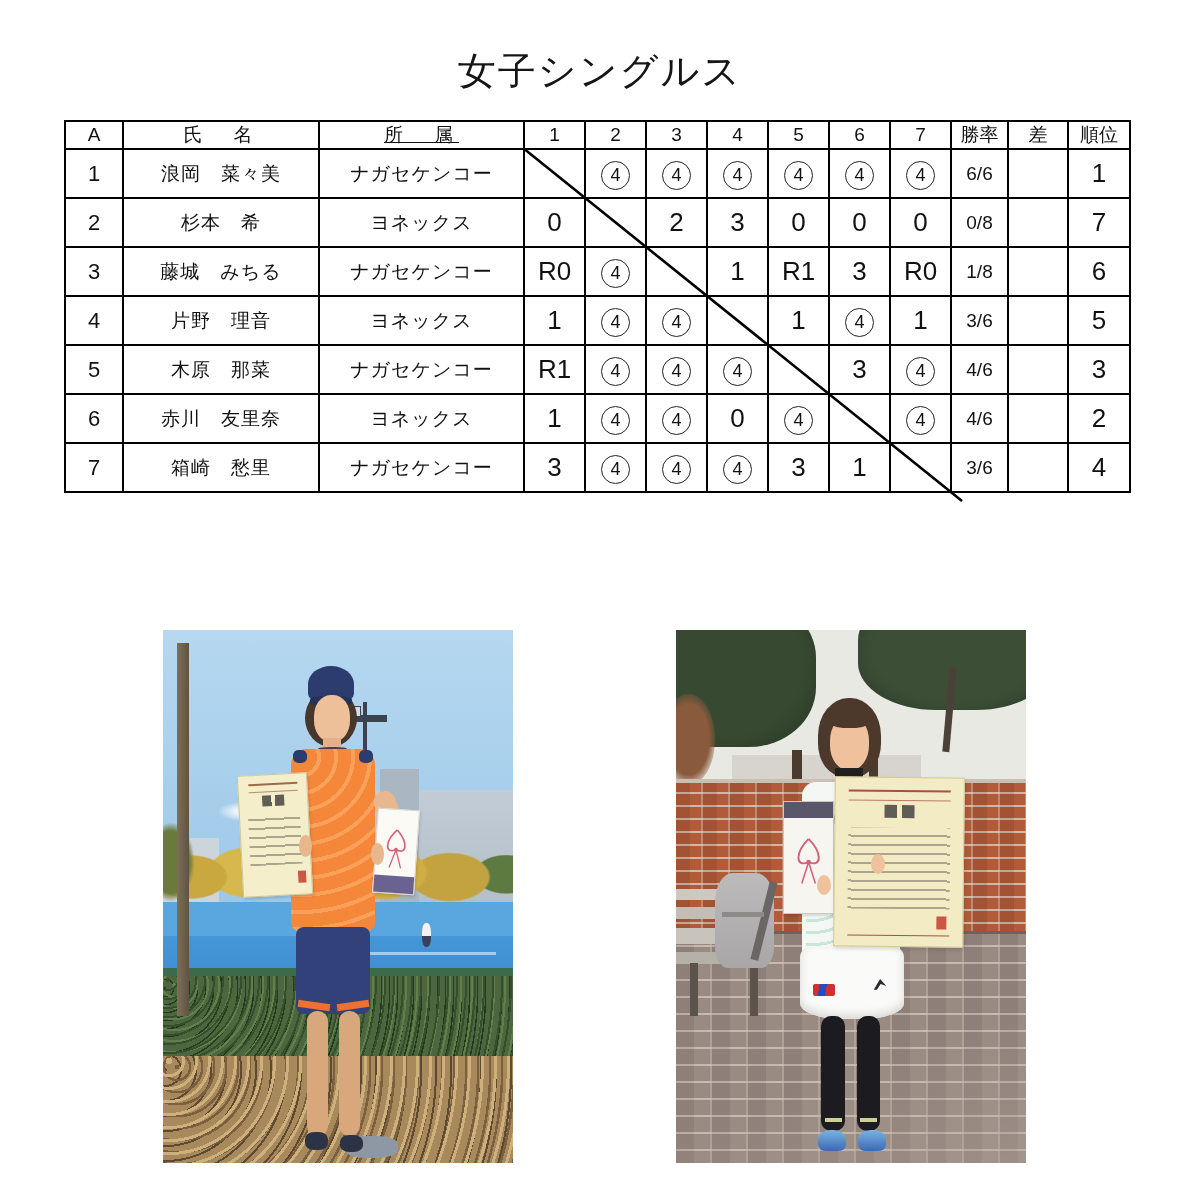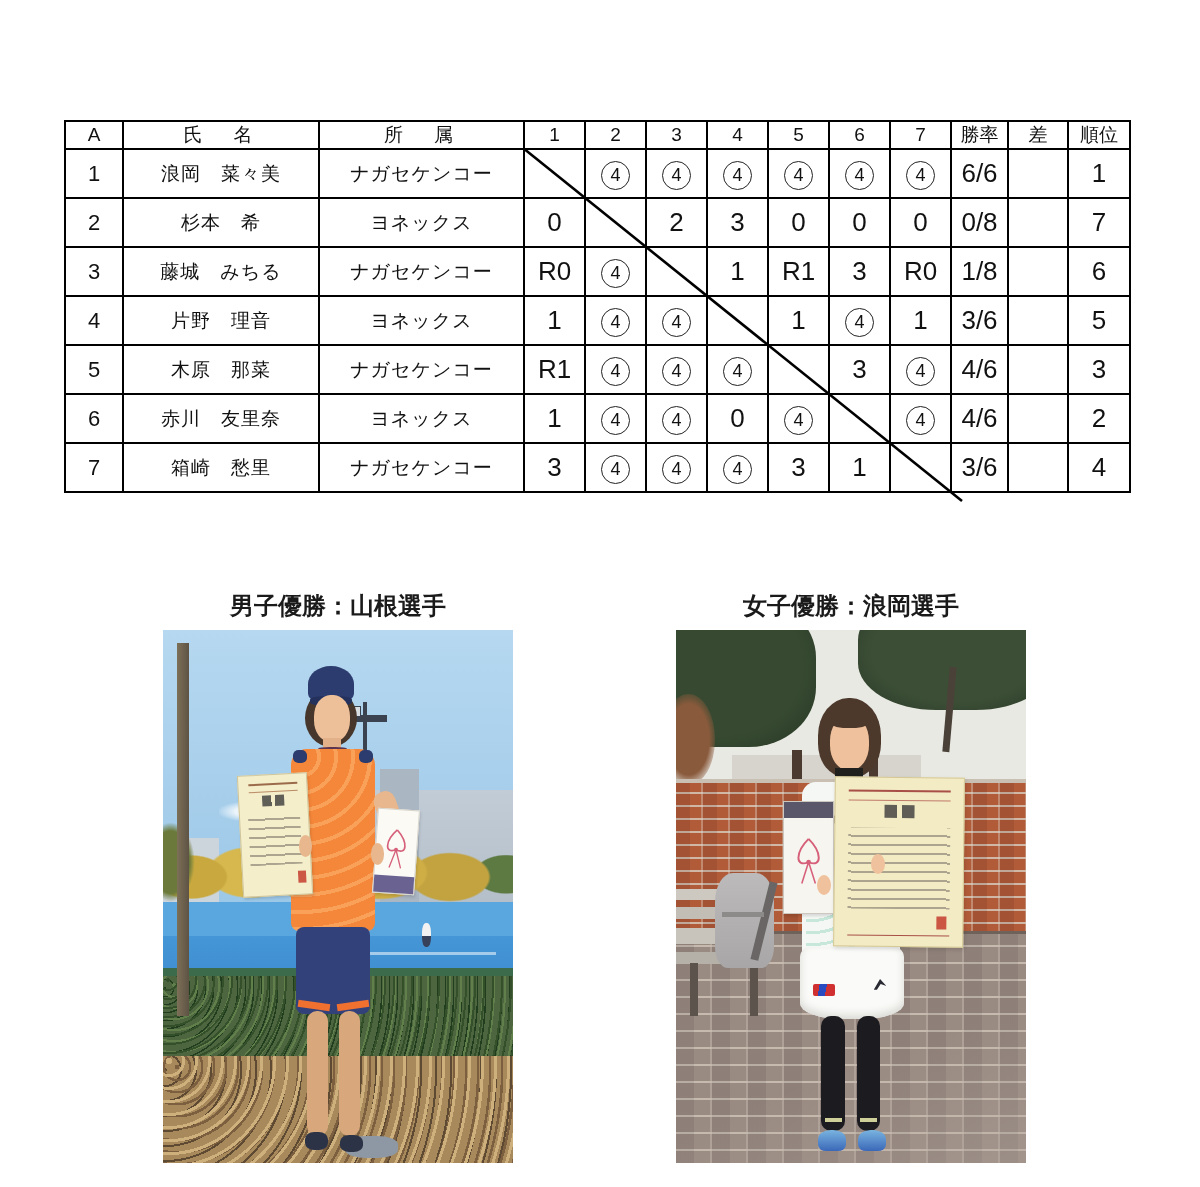--- a/index.html
+++ b/index.html
@@ -12,26 +12,26 @@
 
   
   table.results{position:absolute;left:64px;top:120px;width:1065px;
     border-collapse:collapse;table-layout:fixed;background:#fff;}
   table.results th,table.results td{border:2px solid #000;padding:0;margin:0;
     text-align:center;vertical-align:middle;white-space:nowrap;overflow:hidden;
     font-weight:400;}
   table.results thead tr{height:28px;}
   table.results tbody tr{height:49px;}
   th{font-size:19px;}
-  th.h-team{text-align:left;padding-left:14px;letter-spacing:6px;}
+  th.h-team{text-align:left;padding-left:14px;letter-spacing:6px;text-decoration:underline;}
   th.h-name{letter-spacing:6px;}
   td.no{font-size:22px;}
   td.name,td.team{text-align:left;padding-left:16px;font-size:19px;letter-spacing:1px;}
   td.res{font-size:26px;}
-  td.rate{font-size:26px;}
+  td.rate{font-size:19px;}
   td.rank{font-size:26px;}
   .c4{display:inline-flex;align-items:center;justify-content:center;
     width:27px;height:27px;border:1.6px solid #222;border-radius:50%;
     font-size:18px;line-height:1;}
   .diag{position:absolute;left:523px;top:148px;overflow:visible;pointer-events:none;}
 
   
   .caption{position:absolute;width:350px;text-align:center;font-size:24px;
     font-weight:700;color:#1a1a1a;}
 
@@ -58,20 +58,21 @@
     repeating-linear-gradient(0deg,transparent 0 15px,#c6baae 15px 17px),
     repeating-linear-gradient(90deg,transparent 0 34px,#c6baae77 34px 36px);}
   .mint-tex{background-image:repeating-radial-gradient(circle at 6px 6px,#bfe4d6 0 3px,transparent 3px 12px);opacity:.85;}
   .txtlines{background-image:repeating-linear-gradient(0deg,#9a9280 0 2px,transparent 2px 9px);}
 </style>
 </head>
 <body>
 
 <div class="page">
 
+  <div class="title">女子シングルス</div>
 
   <table class="results">
     <colgroup>
       <col style="width:58px">
         <col style="width:196px">
         <col style="width:205px">
       <col style="width:61px">
         <col style="width:61px">
         <col style="width:61px">
         <col style="width:61px">
@@ -205,22 +206,20 @@
         <td class="diffc"></td>
         <td class="rank">4</td>
       </tr>
     </tbody>
   </table>
 
   <svg class="diag" width="450" height="365">
     <line x1="0" y1="0" x2="439" y2="353" stroke="#000" stroke-width="2.6"></line>
   </svg>
 
-  <div class="caption" style="left:163px;top:590px;">男子優勝：山根選手</div>
-  <div class="caption" style="left:676px;top:590px;">女子優勝：浪岡選手</div>
 
   <div class="photo" style="left:163px;top:630px;">
     <div style="left:0;top:0;width:100%;height:52%;background:linear-gradient(#b6d8f0,#9cc8e8);"></div>
     <div style="left:26%;top:27%;width:32%;height:5%;background:radial-gradient(ellipse at 50% 50%,#ffffffee 40%,transparent 75%);"></div>
     <div style="left:16%;top:32%;width:22%;height:4%;background:radial-gradient(ellipse at 50% 50%,#ffffffcc 40%,transparent 75%);"></div>
     <div style="left:0;top:39%;width:16%;height:12%;background:#ccd4dc;"></div>
     <div style="left:58%;top:30%;width:42%;height:21%;background:linear-gradient(#c2ccd6,#b4bfca);"></div>
     <div style="left:62%;top:26%;width:11%;height:25%;background:#aab6c2;"></div>
     <div style="left:0;top:37%;width:100%;height:17%;background-image:
       radial-gradient(ellipse 60px 36px at 8% 55%,#c9a93f 58%,transparent 62%),

